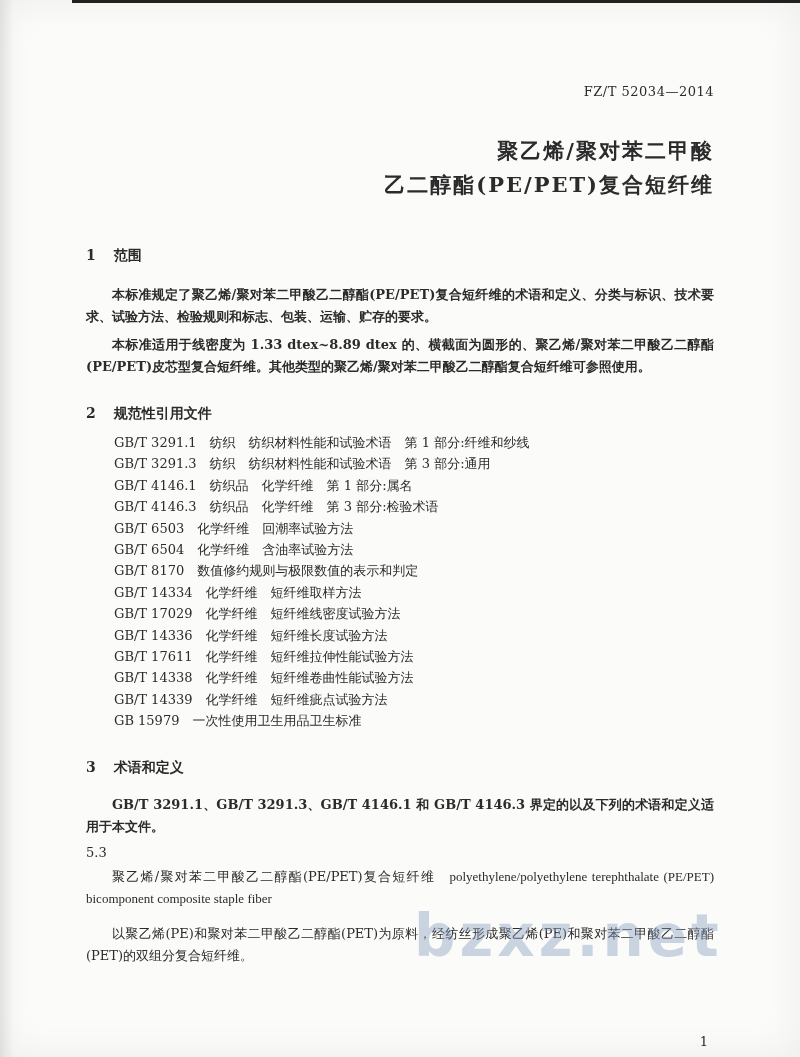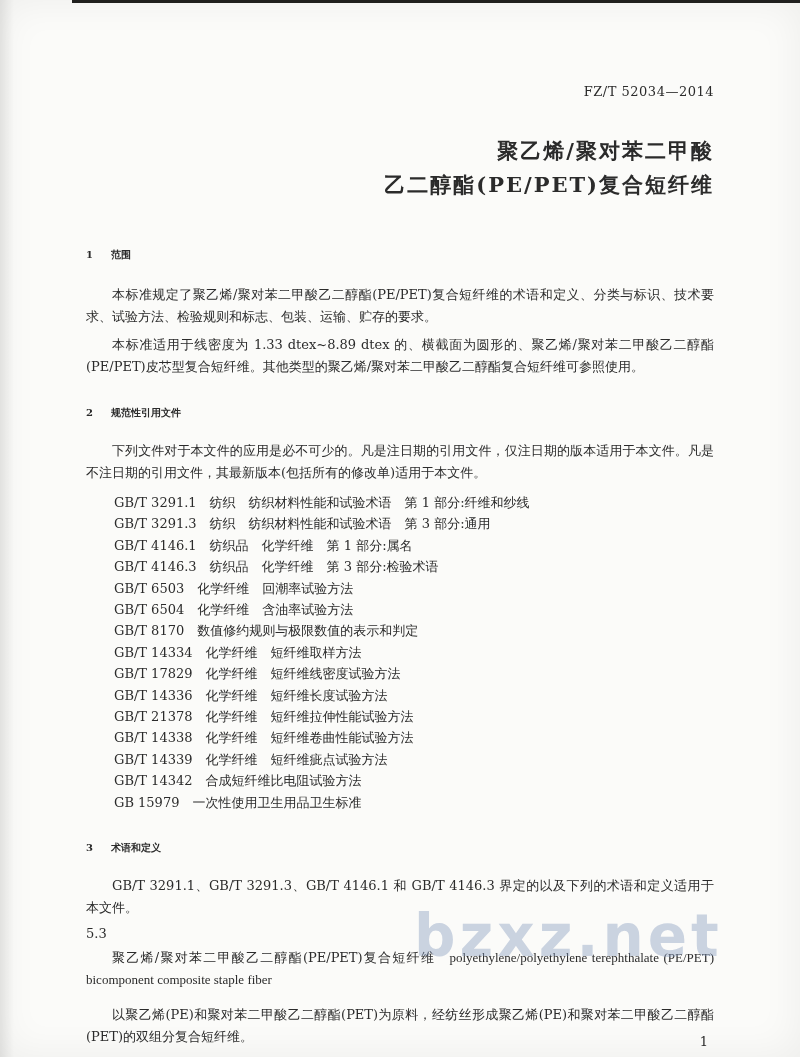--- a/index.html
+++ b/index.html
@@ -48,36 +48,37 @@
   .doc-title {
     margin-top: 34px;
     text-align: right;
     font-size: 21px;
     font-weight: bold;
     line-height: 34px;
     letter-spacing: 2px;
   }
   .sec-heading {
     margin-top: 42px;
-    font-size: 10px;
+    font-size: 14px;
     font-weight: bold;
     line-height: 22px;
   }
   .sec-heading .sec-num {
     display: inline-block;
     margin-right: 18px;
   }
   .sec-heading.h2 { margin-top: 24px; }
   .sec-heading.h3 { margin-top: 24px; }
   .para {
     font-size: 13px;
     line-height: 22px;
     text-indent: 2em;
     text-align: justify;
     margin: 0;
+    font-weight: bold;
   }
   .para.first { margin-top: 18px; }
   .para.follow { margin-top: 6px; }
   .para.intro { margin-top: 16px; }
   .ref-list {
     margin-top: 8px;
     padding-left: 28px;
     font-size: 13px;
     line-height: 21.4px;
   }
@@ -146,37 +147,35 @@
 
     <div class="sec-heading h1">
       <span class="sec-num">1</span><span>范围</span>
     </div>
     <p class="para first">本标准规定了聚乙烯/聚对苯二甲酸乙二醇酯(PE/PET)复合短纤维的术语和定义、分类与标识、技术要求、试验方法、检验规则和标志、包装、运输、贮存的要求。</p>
     <p class="para follow">本标准适用于线密度为 1.33 dtex~8.89 dtex 的、横截面为圆形的、聚乙烯/聚对苯二甲酸乙二醇酯(PE/PET)皮芯型复合短纤维。其他类型的聚乙烯/聚对苯二甲酸乙二醇酯复合短纤维可参照使用。</p>
 
     <div class="sec-heading h2">
       <span class="sec-num">2</span><span>规范性引用文件</span>
     </div>
-    <p class="para intro">下列文件对于本文件的应用是必不可少的。凡是注日期的引用文件，仅注日期的版本适用于本文件。凡是不注日期的引用文件，其最新版本(包括所有的修改单)适用于本文件。</p>
 
     <div class="ref-list">
       <div class="ref-item">GB/T 3291.1　纺织　纺织材料性能和试验术语　第 1 部分:纤维和纱线</div>
       <div class="ref-item">GB/T 3291.3　纺织　纺织材料性能和试验术语　第 3 部分:通用</div>
       <div class="ref-item">GB/T 4146.1　纺织品　化学纤维　第 1 部分:属名</div>
       <div class="ref-item">GB/T 4146.3　纺织品　化学纤维　第 3 部分:检验术语</div>
       <div class="ref-item">GB/T 6503　化学纤维　回潮率试验方法</div>
       <div class="ref-item">GB/T 6504　化学纤维　含油率试验方法</div>
       <div class="ref-item">GB/T 8170　数值修约规则与极限数值的表示和判定</div>
       <div class="ref-item">GB/T 14334　化学纤维　短纤维取样方法</div>
-      <div class="ref-item">GB/T 17829　化学纤维　短纤维线密度试验方法</div>
+      <div class="ref-item">GB/T 17029　化学纤维　短纤维线密度试验方法</div>
       <div class="ref-item">GB/T 14336　化学纤维　短纤维长度试验方法</div>
-      <div class="ref-item">GB/T 21378　化学纤维　短纤维拉伸性能试验方法</div>
+      <div class="ref-item">GB/T 17611　化学纤维　短纤维拉伸性能试验方法</div>
       <div class="ref-item">GB/T 14338　化学纤维　短纤维卷曲性能试验方法</div>
       <div class="ref-item">GB/T 14339　化学纤维　短纤维疵点试验方法</div>
-      <div class="ref-item">GB/T 14342　合成短纤维比电阻试验方法</div>
       <div class="ref-item">GB 15979　一次性使用卫生用品卫生标准</div>
     </div>
 
     <div class="sec-heading h3">
       <span class="sec-num">3</span><span>术语和定义</span>
     </div>
     <p class="para intro">GB/T 3291.1、GB/T 3291.3、GB/T 4146.1 和 GB/T 4146.3 界定的以及下列的术语和定义适用于本文件。</p>
 
     <div class="clause-num">5.3</div>
 

